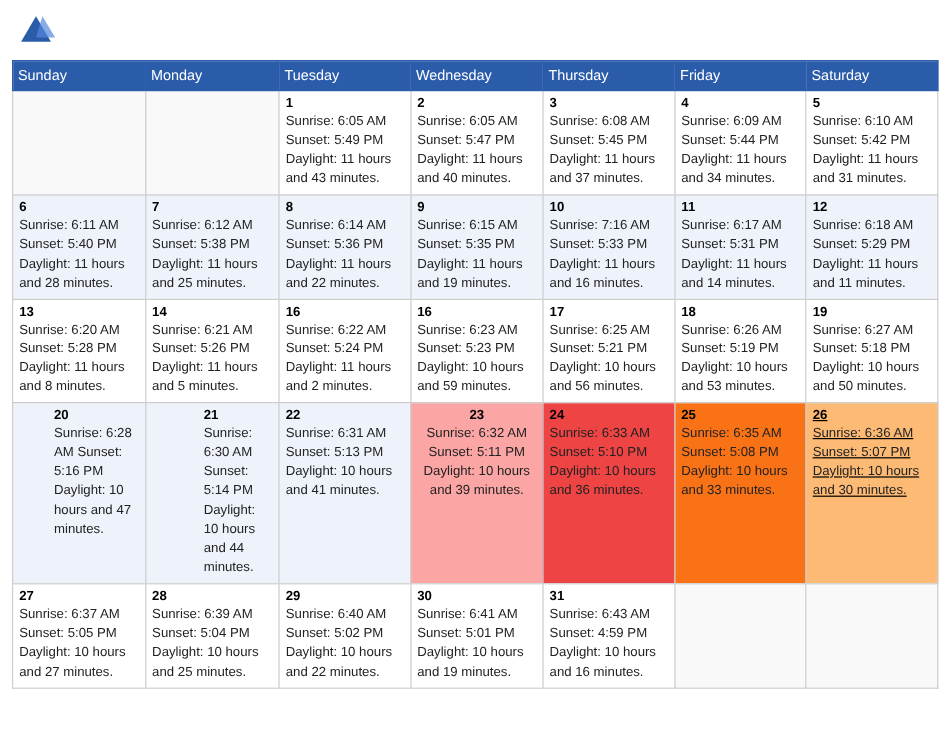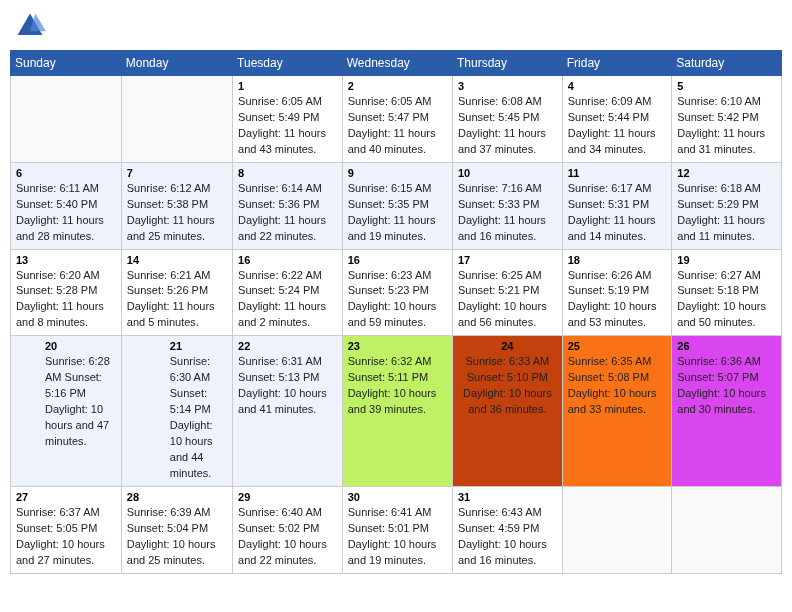--- a/index.html
+++ b/index.html
@@ -282,42 +282,42 @@
 Daylight: 10 hours
 and 44 minutes.</div>
         </td>
         <td style="background: rgb(238, 242, 250); margin-top: 26px;">
           <span class="day-num">22</span>
           <div class="day-detail">Sunrise: 6:31 AM
 Sunset: 5:13 PM
 Daylight: 10 hours
 and 41 minutes.</div>
         </td>
-        <td style="background: #bef264;">
+        <td style="background: #fca5a5; text-align: center;">
           <span class="day-num">23</span>
           <div class="day-detail">Sunrise: 6:32 AM
 Sunset: 5:11 PM
 Daylight: 10 hours
 and 39 minutes.</div>
         </td>
-        <td style="background: #c2410c; text-align: center;">
+        <td style="background: #ef4444;">
           <span class="day-num">24</span>
           <div class="day-detail">Sunrise: 6:33 AM
 Sunset: 5:10 PM
 Daylight: 10 hours
 and 36 minutes.</div>
         </td>
         <td style="background: #f97316;">
           <span class="day-num">25</span>
           <div class="day-detail">Sunrise: 6:35 AM
 Sunset: 5:08 PM
 Daylight: 10 hours
 and 33 minutes.</div>
         </td>
-        <td style="background: #d946ef;">
+        <td style="background: #fdba74; text-decoration: underline;">
           <span class="day-num">26</span>
           <div class="day-detail">Sunrise: 6:36 AM
 Sunset: 5:07 PM
 Daylight: 10 hours
 and 30 minutes.</div>
         </td>
       </tr>
       <tr>
         <td>
           <span class="day-num">27</span>

